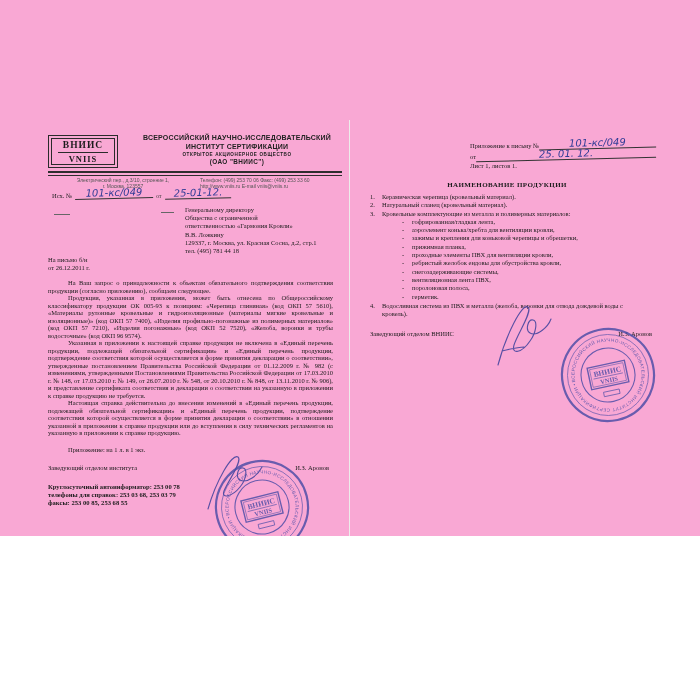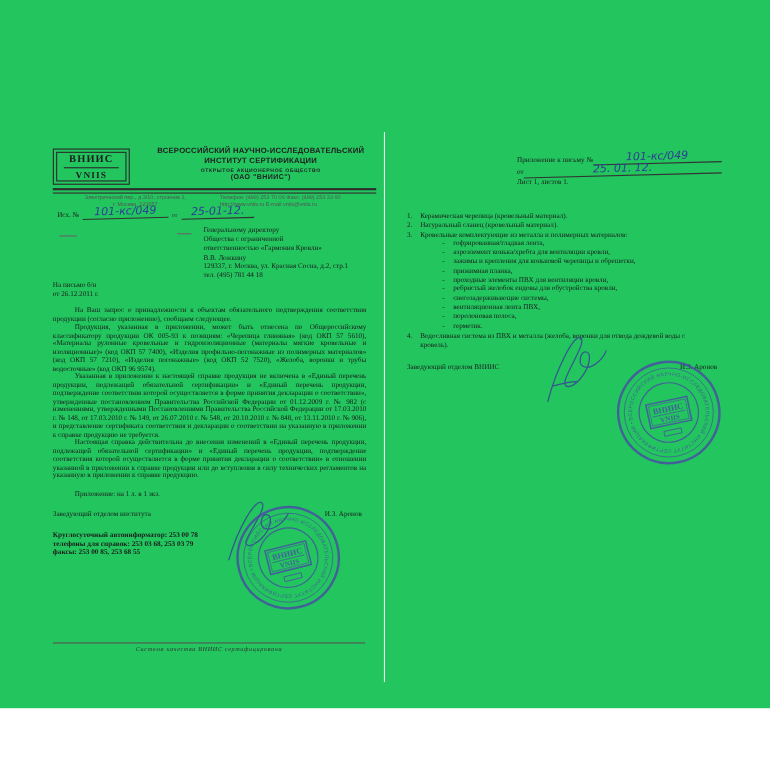--- a/index.html
+++ b/index.html
@@ -1,16 +1,16 @@
 <!DOCTYPE html>
 <html><head>
 <meta charset="utf-8">
 <style>
   html,body{margin:0;padding:0;background:#fff;}
-  .canvas{position:relative;width:700px;height:644px;background:#22c55e;overflow:hidden;
+  .canvas{position:relative;width:700px;height:536px;background:#f9a8d4;overflow:hidden;
           font-family:"Liberation Serif", serif;color:#1c1c1c;}
   .seam{position:absolute;left:349px;top:120px;width:1px;height:500px;background:#ededea;}
   .page{position:absolute;top:125px;height:490px;background:transparent;}
   .page-left{left:40px;width:308px;}
   .page-right{left:352px;width:310px;}
 
   
   .logo-box{position:absolute;left:8px;top:10px;width:70px;height:33px;border:1.6px solid #2b2b2b;
             padding:2px;box-sizing:border-box;}
   .logo-inner{border:0.8px solid #2b2b2b;height:100%;box-sizing:border-box;display:flex;
@@ -193,20 +193,21 @@
         <span>Приложение к письму №</span>
         <span class="hand app-fill">101-кс/049</span>
       </div>
       <div class="app-row">
         <span>от</span>
         <span class="hand app-fill">25. 01. 12.</span>
       </div>
       <div class="sheet-line">Лист 1, листов 1.</div>
     </div>
 
+    <div class="r-heading">НАИМЕНОВАНИЕ ПРОДУКЦИИ</div>
 
     <div class="r-list">
       <div class="r-item">
         <span class="r-num">1.</span>
         <span>Керамическая черепица (кровельный материал).</span>
       </div>
       <div class="r-item">
         <span class="r-num">2.</span>
         <span>Натуральный сланец (кровельный материал).</span>
       </div>

